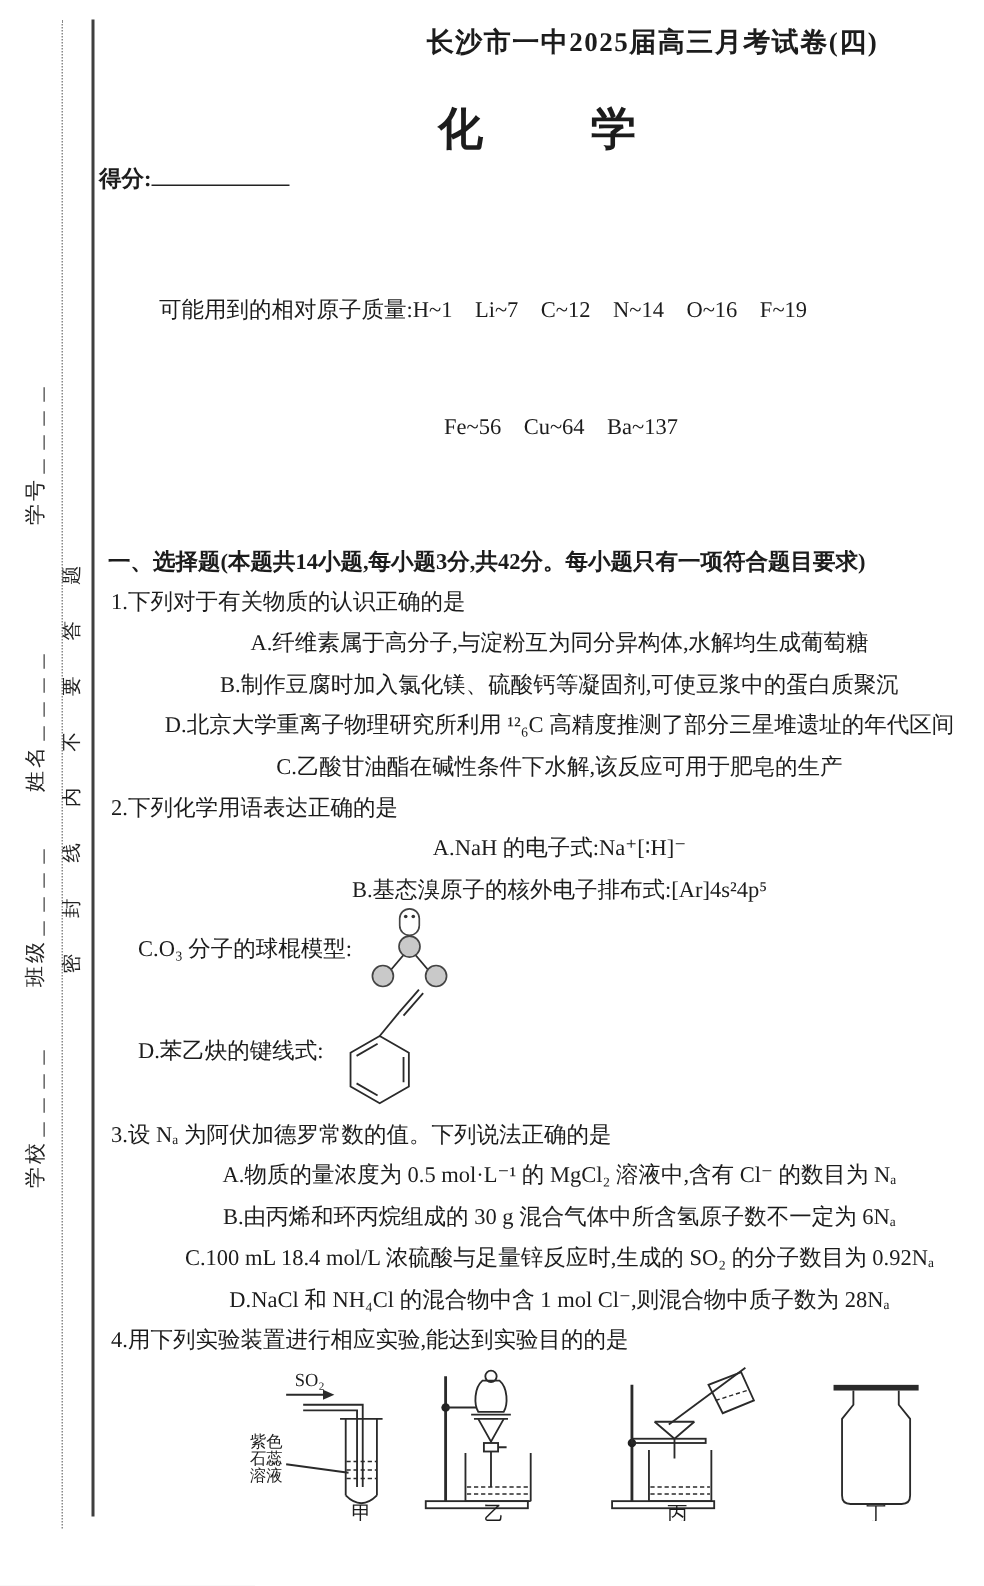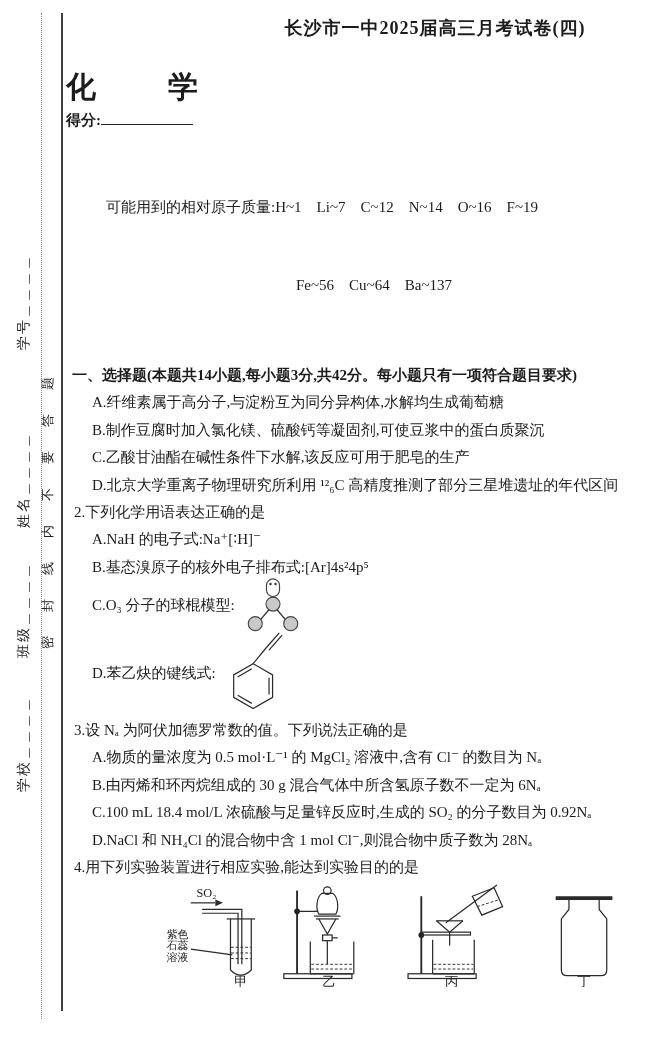--- a/index.html
+++ b/index.html
@@ -12,32 +12,32 @@
   .side-field { position:absolute; width:180px; height:20px; transform:rotate(-90deg); font-size:14px; letter-spacing:2px; text-align:center; white-space:nowrap; color:#222; }
   .side-field.f1 { left:-65px; top:292px; }
   .side-field.f2 { left:-65px; top:470px; }
   .side-field.f3 { left:-65px; top:600px; }
   .side-field.f4 { left:-65px; top:734px; }
   .seal-text { position:absolute; left:-117px; top:492px; width:330px; height:18px; transform:rotate(-90deg); font-size:13px; letter-spacing:24px; text-align:center; white-space:nowrap; color:#222; }
 
   
   .main { position:absolute; left:66px; top:0; width:588px; padding-top:14px; font-size:15px; }
   .title { text-align:center; padding-left:150px; font-size:18px; font-weight:bold; letter-spacing:1px; line-height:28px; }
-  .subject { font-size:30px; font-weight:bold; line-height:42px; margin-top:24px; letter-spacing:4px; }
+  .subject { text-align:center; font-size:30px; font-weight:bold; line-height:42px; margin-top:24px; letter-spacing:4px; }
   .meta { text-align:center; margin-top:24px; line-height:24px; font-size:15px; }
   .meta span { margin:0 28px; }
   .score-row { padding-right:8px; line-height:24px; font-weight:bold; font-size:15px; }
   .score-blank { display:inline-block; width:92px; border-bottom:1.5px solid #222; height:16px; vertical-align:baseline; }
   .atomic { margin-top:10px; line-height:26px; white-space:pre-wrap; }
   .atomic .l1 { margin-left:40px; }
   .atomic .l2, .atomic .l3 { margin-left:230px; }
 
   .sec-header { margin-top:12px; margin-left:6px; font-weight:bold; line-height:27px; }
   .q-stem { margin-left:8px; line-height:27px; }
-  .q-opt  { margin-left:26px; line-height:27.5px; white-space:pre-wrap; }
+  .q-opt  { margin-left:26px; line-height:27.5px; white-space:pre-wrap;text-align:center; }
   .opt-row { margin-left:26px; display:flex; align-items:center;text-align:center; }
   .opt-row .txt { white-space:pre-wrap; }
 
   .fig-row { margin-left:78px; width:496px; display:flex; justify-content:space-between; align-items:flex-end; margin-top:2px; }
   .fig-row svg { display:block; }
   svg .ln { stroke:#2a2a2a; stroke-width:1.3; fill:none; }
   svg .ln2 { stroke:#2a2a2a; stroke-width:2; fill:none; }
   svg .dash { stroke:#2a2a2a; stroke-width:1; fill:none; stroke-dasharray:3,2; }
   svg .ball { fill:#c9c9c9; stroke:#444; stroke-width:1.2; }
   svg .capsule { fill:#fff; stroke:#444; stroke-width:1.2; }
@@ -67,24 +67,25 @@
       <span>得分:</span><span class="score-blank"></span>
     </div>
 
     <div class="atomic">
       <div class="l1">可能用到的相对原子质量:H~1　Li~7　C~12　N~14　O~16　F~19</div>
       <div class="l3">Fe~56　Cu~64　Ba~137</div>
     </div>
 
     <div class="sec-header">一、选择题(本题共14小题,每小题3分,共42分。每小题只有一项符合题目要求)</div>
 
+    <div class="q-stem">1.下列对于有关物质的认识正确的是</div>
     <div class="q-opt">A.纤维素属于高分子,与淀粉互为同分异构体,水解均生成葡萄糖</div>
     <div class="q-opt">B.制作豆腐时加入氯化镁、硫酸钙等凝固剂,可使豆浆中的蛋白质聚沉</div>
+    <div class="q-opt">D.北京大学重离子物理研究所利用 ¹²₆C 高精度推测了部分三星堆遗址的年代区间</div>
     <div class="q-opt">C.乙酸甘油酯在碱性条件下水解,该反应可用于肥皂的生产</div>
-    <div class="q-opt">D.北京大学重离子物理研究所利用 ¹²₆C 高精度推测了部分三星堆遗址的年代区间</div>
 
     <div class="q-stem">2.下列化学用语表达正确的是</div>
     <div class="q-opt">A.NaH 的电子式:Na⁺[∶H]⁻</div>
     <div class="q-opt">B.基态溴原子的核外电子排布式:[Ar]4s²4p⁵</div>
 
     <div class="opt-row" style="height:48px;">
       <span class="txt">C.O₃ 分子的球棍模型:</span>
       <svg width="76" height="56" viewBox="0 0 80 60">
         <rect class="capsule" x="33" y="2" width="14" height="19" rx="7"></rect>
         <circle cx="37.3" cy="7.5" r="1.3" fill="#333"></circle>

